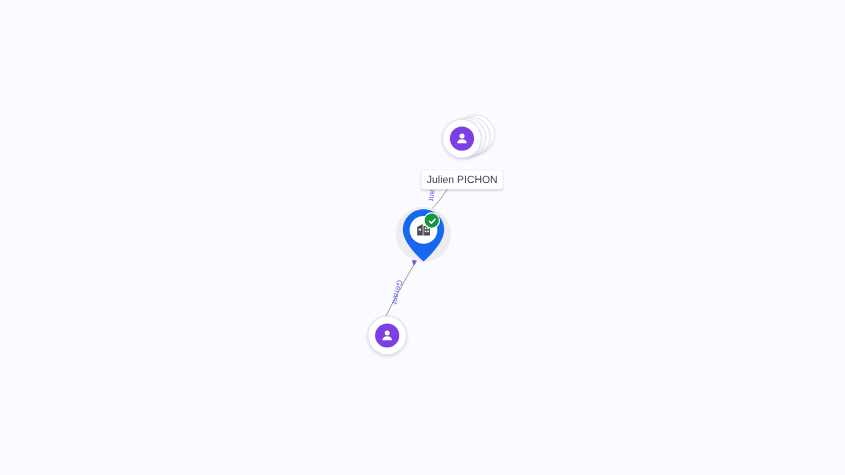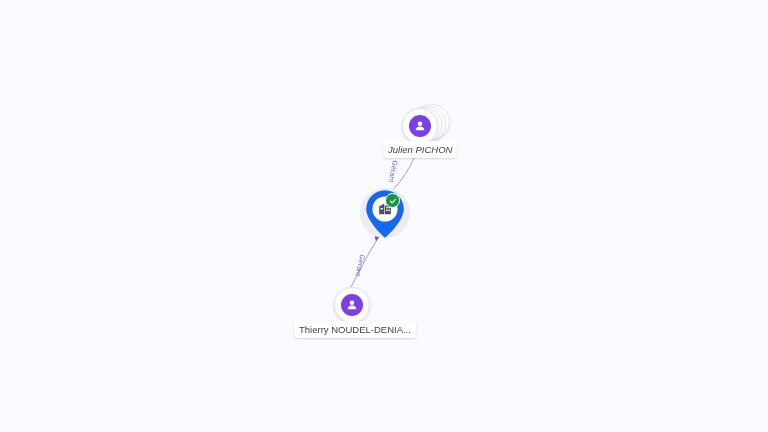--- a/index.html
+++ b/index.html
@@ -188,21 +188,21 @@
     <div class="stack-circle s1"></div>
     <div class="avatar-outer">
       <div class="avatar-inner">
         <svg width="14" height="14" viewBox="0 0 24 24" fill="#ffffff">
           <circle cx="12" cy="8" r="3.9"></circle>
           <path d="M4.6 19.4c0-4.1 3.3-6.4 7.4-6.4s7.4 2.3 7.4 6.4z"></path>
         </svg>
       </div>
     </div>
   </div>
-  <div class="node-chip" style="left:383px; top:141px;font-style:italic;">Julien PICHON</div>
+  <div class="node-chip" style="left:383px; top:155px;">Julien PICHON</div>
 
   <div id="company-node">
     <div id="company-halo"></div>
     <div id="company-pin">
       <svg width="40" height="50" viewBox="0 0 40 50">
         <path d="M20 1.2 C9.6 1.2 1.2 9.6 1.2 20 C1.2 30.4 14 43.6 20 48.8 C26 43.6 38.8 30.4 38.8 20 C38.8 9.6 30.4 1.2 20 1.2 Z" fill="#1669ef"></path>
         <circle cx="20" cy="20" r="12.6" fill="#ffffff"></circle>
         <g fill="#4a4f58">
           <path d="M14.2 25.2 L14.2 17.4 L19.3 14.6 L19.3 25.2 Z"></path>
           <rect x="19.9" y="16.4" width="6.0" height="8.8" rx="0.5"></rect>
@@ -225,15 +225,14 @@
   <div class="person-node" style="left:334px; top:287px;">
     <div class="avatar-outer">
       <div class="avatar-inner">
         <svg width="14" height="14" viewBox="0 0 24 24" fill="#ffffff">
           <circle cx="12" cy="8" r="3.9"></circle>
           <path d="M4.6 19.4c0-4.1 3.3-6.4 7.4-6.4s7.4 2.3 7.4 6.4z"></path>
         </svg>
       </div>
     </div>
   </div>
-  <div class="node-chip" style="left:294px; top:321px;">Thierry NOUDEL-DENIA...</div>
 
 </div>
 
 </body></html>

